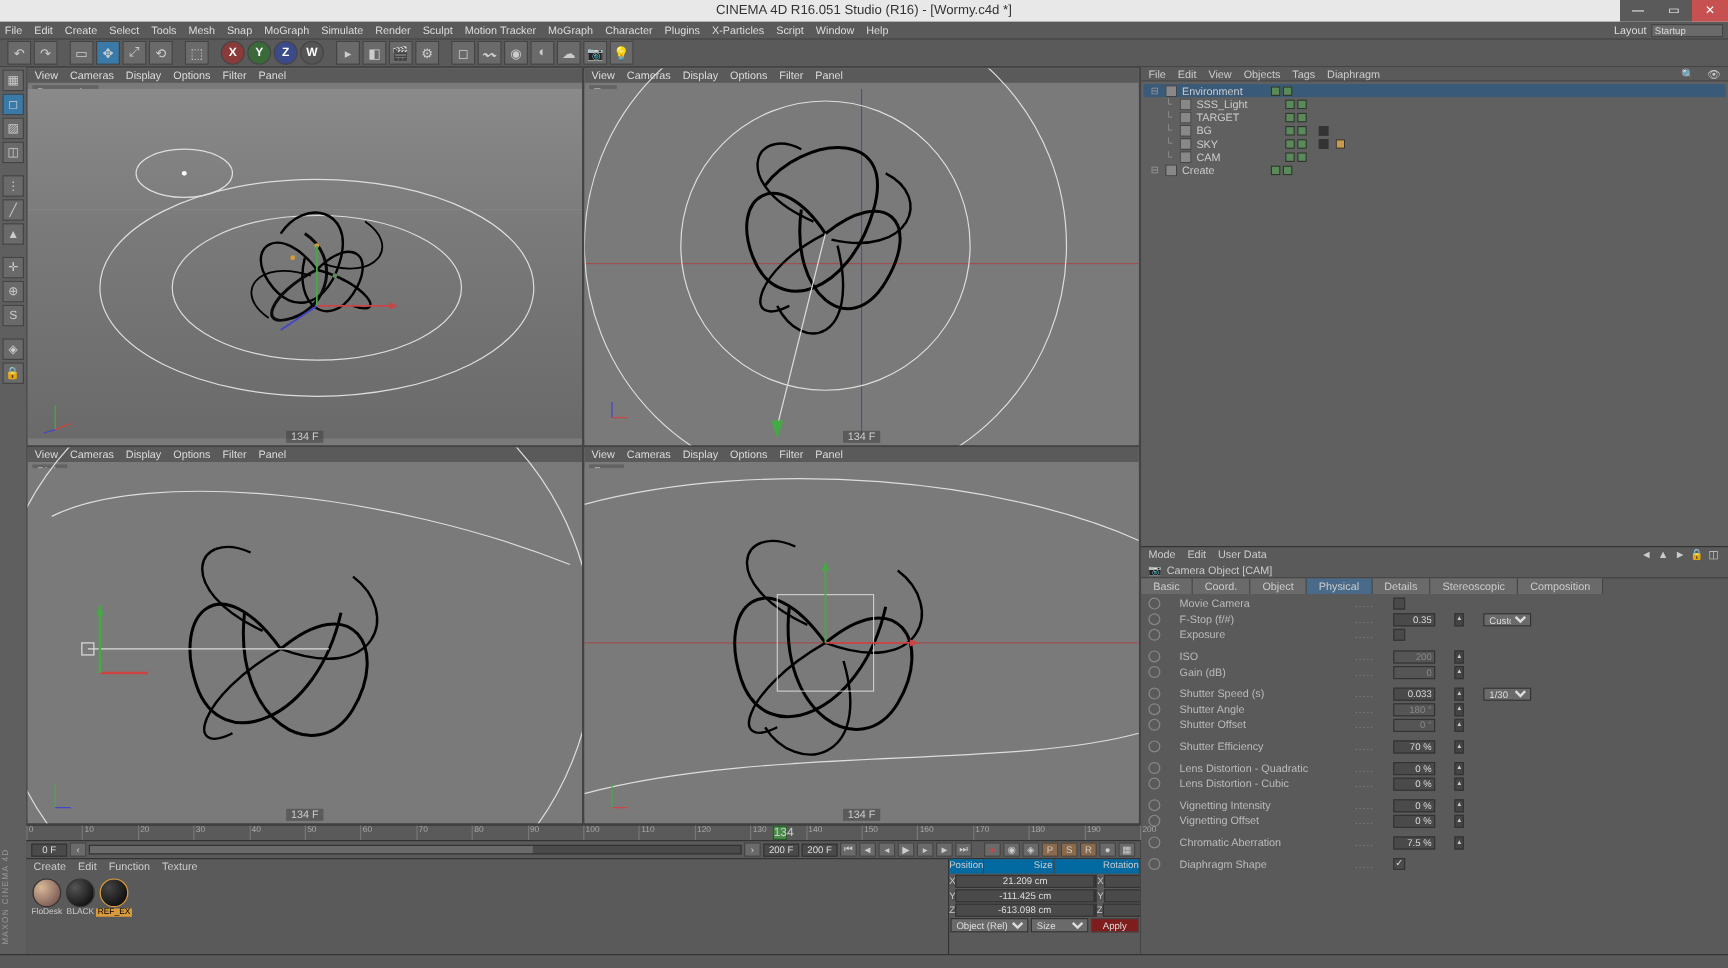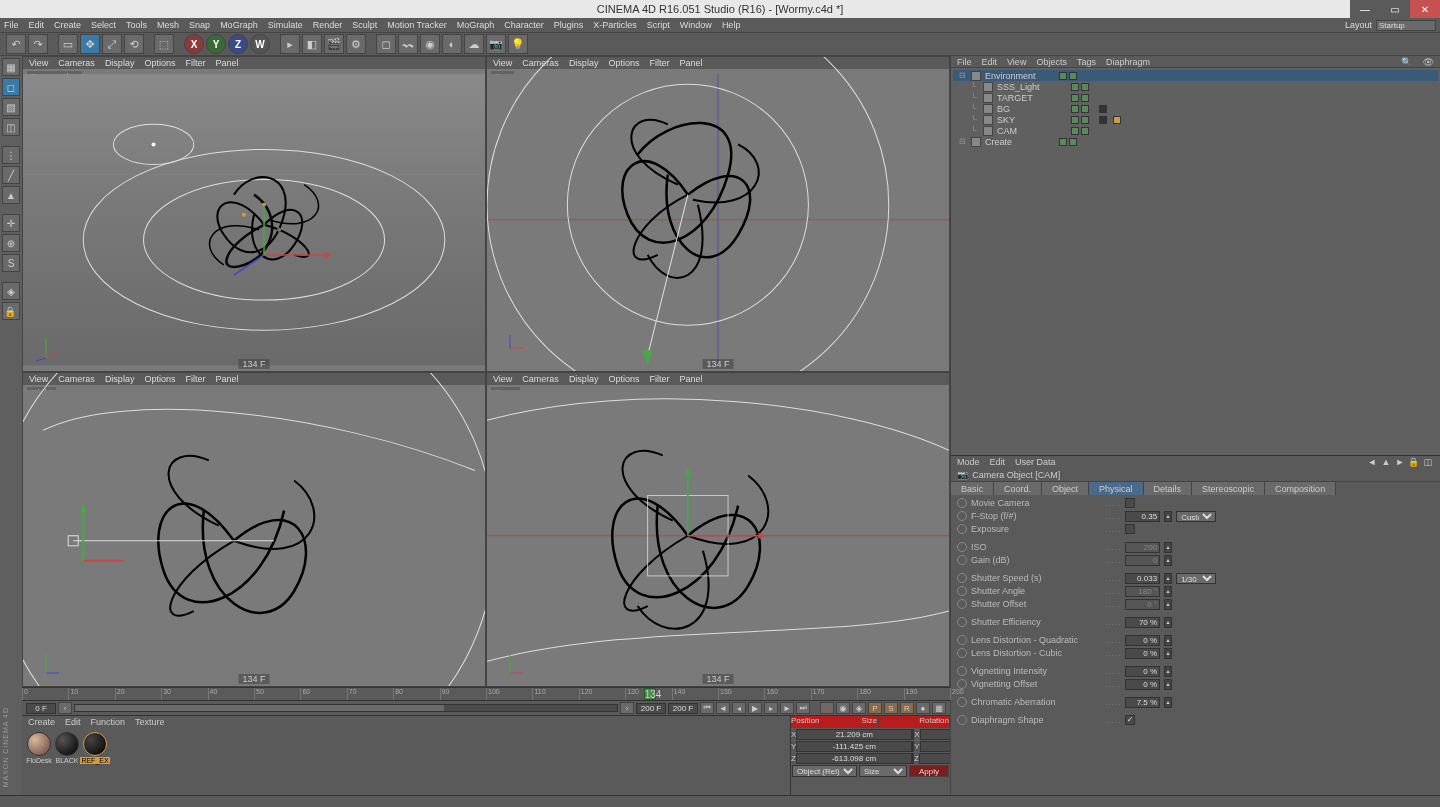--- a/index.html
+++ b/index.html
@@ -51,21 +51,21 @@
 .attrmenu span{font-size:9px;cursor:pointer;}
 .attrmenu .ricons{margin-left:auto;display:flex;gap:2px;}
 .attrmenu .ricons span{width:12px;height:10px;text-align:center;}
 .attrtitle { height:14px; background:#5a5a5a; display:flex; align-items:center; padding:0 6px; gap:4px; border-bottom:1px solid #444;}
 .attrtitle span{font-size:9px;}
 .tabs { display:flex; height:13px;}
 .tab { padding:0 10px; background:#6a6a6a; font-size:9px; display:flex; align-items:center; border-right:1px solid #444; cursor:pointer;}
 .tab.active { background:#4a6a8a; }
 .section-header { height:12px; background:#5f5f5f; padding:0 6px; font-size:9px; display:flex; align-items:center; font-weight:bold;}
 .props { padding:2px 6px; display:flex; flex-direction:column; gap:1px;}
-.proprow { display:flex; align-items:center; height:12px; gap:4px;}
+.proprow { display:flex; align-items:center; height:12px; gap:16px;}
 .proprow .radio{width:10px;height:10px;border:1px solid #888;border-radius:50%;}
 .proprow .lbl { width:130px; font-size:9px; color:#bbb; white-space:nowrap; overflow:hidden;}
 .proprow .dots{color:#888;font-size:8px;letter-spacing:1px;}
 .proprow input[type=text] { width:35px; height:11px; background:#4a4a4a; border:1px solid #333; color:#ddd; font-size:8px; text-align:right; padding:0 2px;}
 .proprow input.disabled{background:#555;color:#888;}
 .proprow .spin{width:8px;height:11px;background:#444;border:1px solid #333;font-size:6px;text-align:center;line-height:9px;}
 .proprow select{width:40px;height:11px;background:#6a6a6a;border:1px solid #333;color:#ddd;font-size:8px;}
 .proprow .check{width:10px;height:10px;background:#4a4a4a;border:1px solid #333;}
 .proprow .check.on:after{content:"✓";font-size:8px;color:#ddd;display:block;text-align:center;line-height:8px;}
 .timeline { height:28px; background:#5a5a5a; display:flex; flex-direction:column;}
@@ -80,21 +80,21 @@
 .bottom-section { height:80px; display:flex; background:#5a5a5a; border-top:1px solid #333;}
 .matbrowser{flex:1;display:flex;flex-direction:column;}
 .matmenu{height:12px;display:flex;gap:10px;padding:0 6px;align-items:center;}
 .matmenu span{font-size:9px;cursor:pointer;}
 .mats{flex:1;display:flex;gap:2px;padding:4px;}
 .matball{width:26px;display:flex;flex-direction:column;align-items:center;gap:1px;}
 .matball .ball{width:24px;height:24px;border-radius:50%;background:radial-gradient(circle at 30% 30%,#aaa,#333);border:1px solid #333;}
 .matball.sel .ball{border:1px solid #d89a3a;}
 .matball .mlbl{font-size:7px;text-align:center;}
 .coordpanel{width:160px;border-left:1px solid #333;display:flex;flex-direction:column;}
-.coordhead{height:12px;display:flex;background:#b91c1c;gap:40px;}
+.coordhead{height:12px;display:flex;background:#0369a1;gap:40px;}
 .coordhead span{flex:1;text-align:center;font-size:8px;border-right:1px solid #444;}
 .coordrow{height:12px;display:flex;align-items:center;}
 .coordrow .axlbl{width:12px;font-size:8px;text-align:center;background:#555;}
 .coordrow input{flex:1;height:11px;background:#4a4a4a;border:1px solid #333;color:#ddd;font-size:8px;text-align:center;padding:0 2px;}
 .coordrow .sp{width:8px;height:11px;background:#444;border:1px solid #333;}
 .coordbot{display:flex;height:14px;gap:2px;padding:1px;}
 .coordbot select{flex:1;height:12px;background:#6a6a6a;border:1px solid #333;font-size:8px;color:#ddd;}
 .coordbot button{width:40px;height:12px;background:#7f1d1d;border:1px solid #444;font-size:8px;color:#ddd;cursor:pointer;}
 .statusbar{height:12px;background:#5a5a5a;border-top:1px solid #333;}
 .brand{position:absolute;left:2px;bottom:20px;writing-mode:vertical-rl;transform:rotate(180deg);font-size:7px;color:#999;letter-spacing:1px;}

